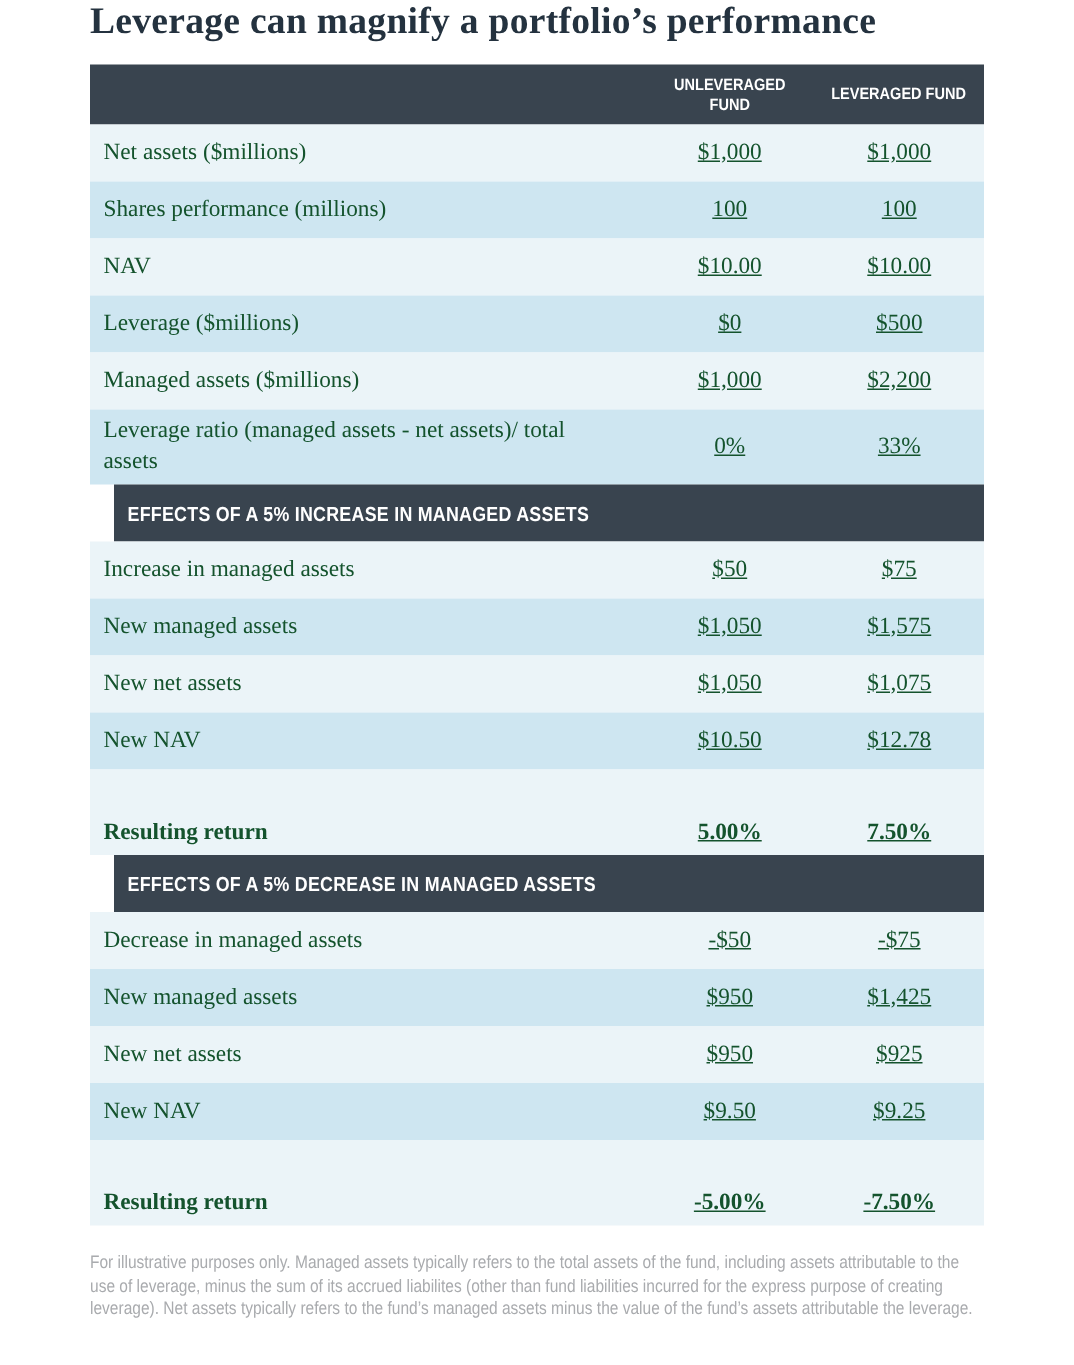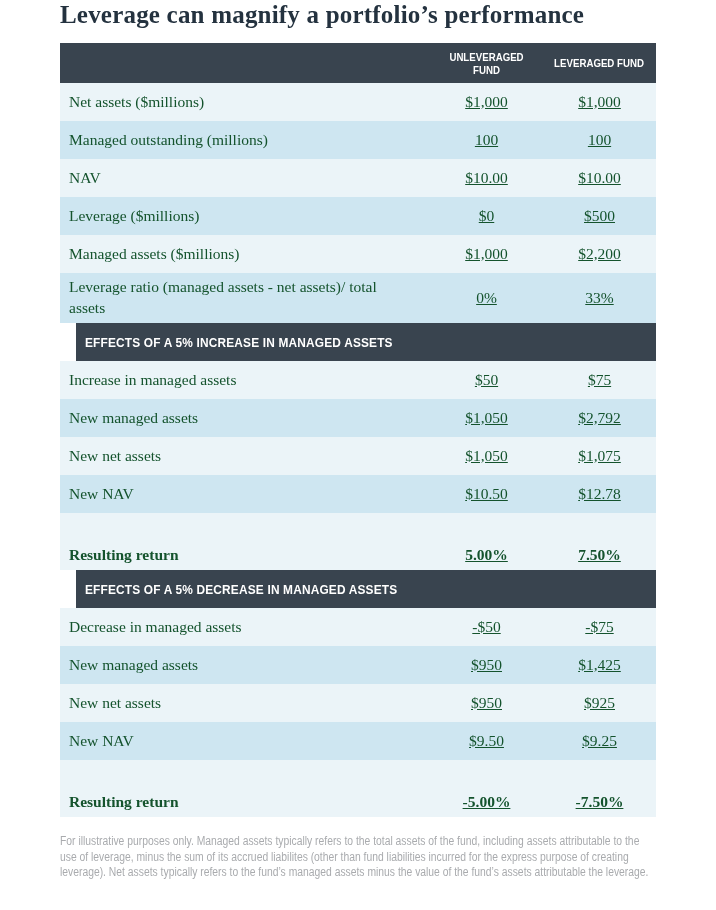--- a/index.html
+++ b/index.html
@@ -109,21 +109,21 @@
       </div>
     </div>
 
     <div class="sec">
       <div class="row">
         <div class="cell lbl">Net assets ($millions)</div>
         <div class="cell val">$1,000</div>
         <div class="cell val">$1,000</div>
       </div>
       <div class="row">
-        <div class="cell lbl">Managed outstanding (millions)</div>
+        <div class="cell lbl">Shares performance (millions)</div>
         <div class="cell val">100</div>
         <div class="cell val">100</div>
       </div>
       <div class="row">
         <div class="cell lbl">NAV</div>
         <div class="cell val">$10.00</div>
         <div class="cell val">$10.00</div>
       </div>
       <div class="row">
         <div class="cell lbl">Leverage ($millions)</div>
@@ -148,21 +148,21 @@
 
     <div class="sec">
       <div class="row">
         <div class="cell lbl">Increase in managed assets</div>
         <div class="cell val">$50</div>
         <div class="cell val">$75</div>
       </div>
       <div class="row">
         <div class="cell lbl">New managed assets</div>
         <div class="cell val">$1,050</div>
-        <div class="cell val">$2,792</div>
+        <div class="cell val">$1,575</div>
       </div>
       <div class="row">
         <div class="cell lbl">New net assets</div>
         <div class="cell val">$1,050</div>
         <div class="cell val">$1,075</div>
       </div>
       <div class="row">
         <div class="cell lbl">New NAV</div>
         <div class="cell val">$10.50</div>
         <div class="cell val">$12.78</div>

